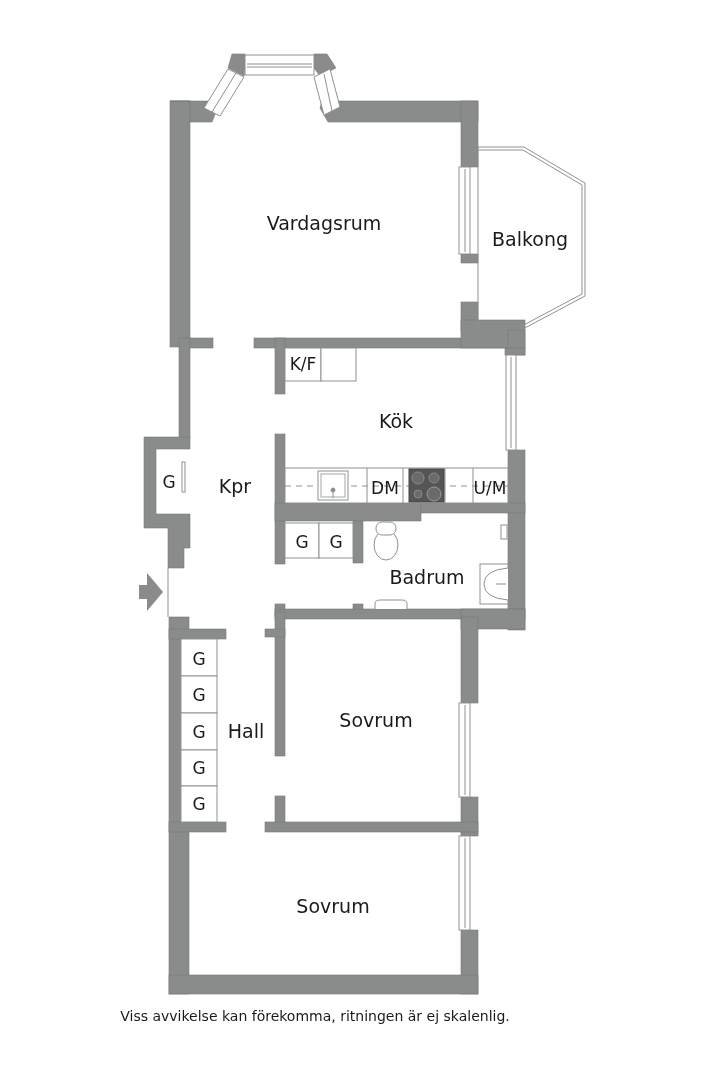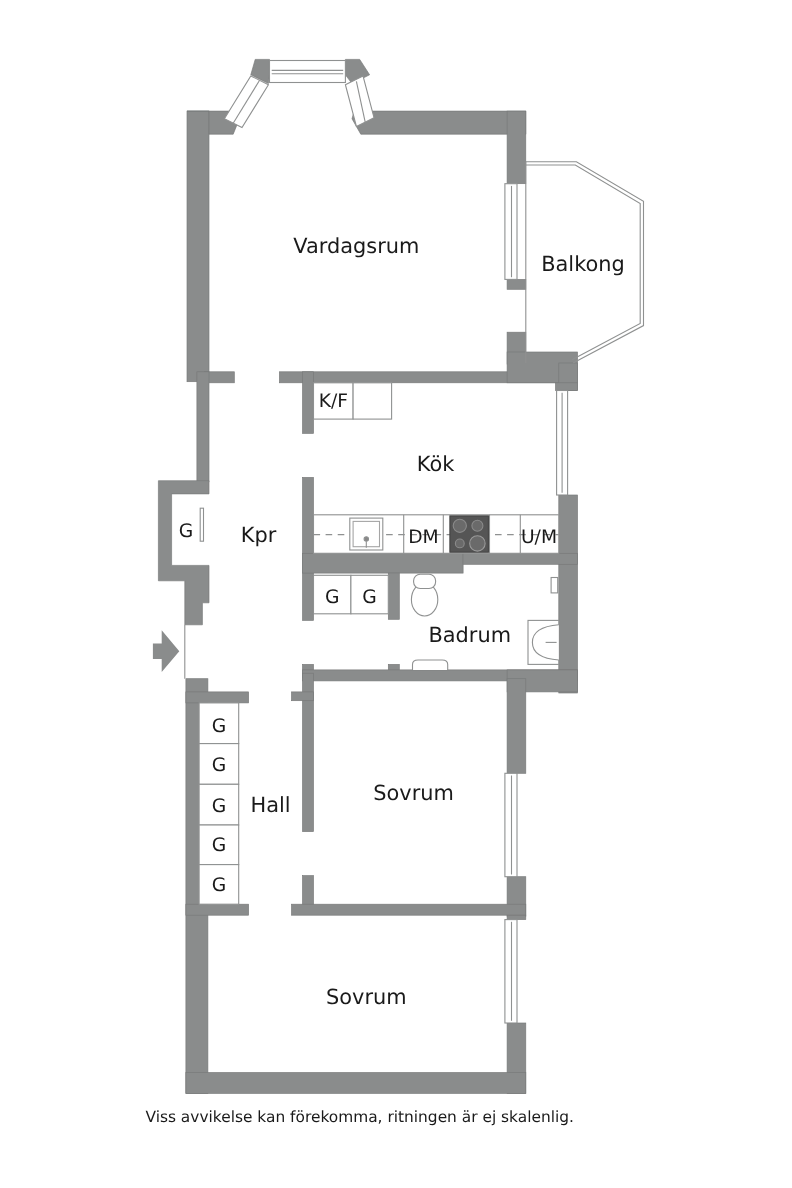--- a/index.html
+++ b/index.html
@@ -1,20 +1,20 @@
 <!DOCTYPE html>
 <html><head>
 <meta charset="utf-8">
 <style>
   html, body { margin: 0; padding: 0; background: #ffffff; }
   body { width: 720px; height: 1080px; position: relative; overflow: hidden; font-family: "DejaVu Sans", sans-serif; }
   #plan { position: absolute; left: 0; top: 0; }
   .room-label { font-family: "DejaVu Sans", sans-serif; font-size: 19px; fill: #1a1a1a; }
   .small-label { font-family: "DejaVu Sans", sans-serif; font-size: 17px; fill: #1a1a1a; }
-  .disclaimer { position: absolute; left: 12px; width: 630px; top: 1008px; text-align: center; font-size: 14px; color: #1a1a1a; font-family: "DejaVu Sans", sans-serif; }
+  .disclaimer { position: absolute; left: 0; width: 630px; top: 1008px; text-align: center; font-size: 14px; color: #1a1a1a; font-family: "DejaVu Sans", sans-serif; }
 </style>
 </head>
 <body>
 
 <svg id="plan" width="720" height="1080" viewBox="0 0 720 1080" xmlns="http://www.w3.org/2000/svg">
   <g fill="#8a8c8c" stroke="#777979" stroke-width="0.6">
 
     <rect x="170" y="101" width="20" height="246"></rect>
 
     <polygon points="170,101 213,101 218,107 212,122 190,122 190,101"></polygon>

